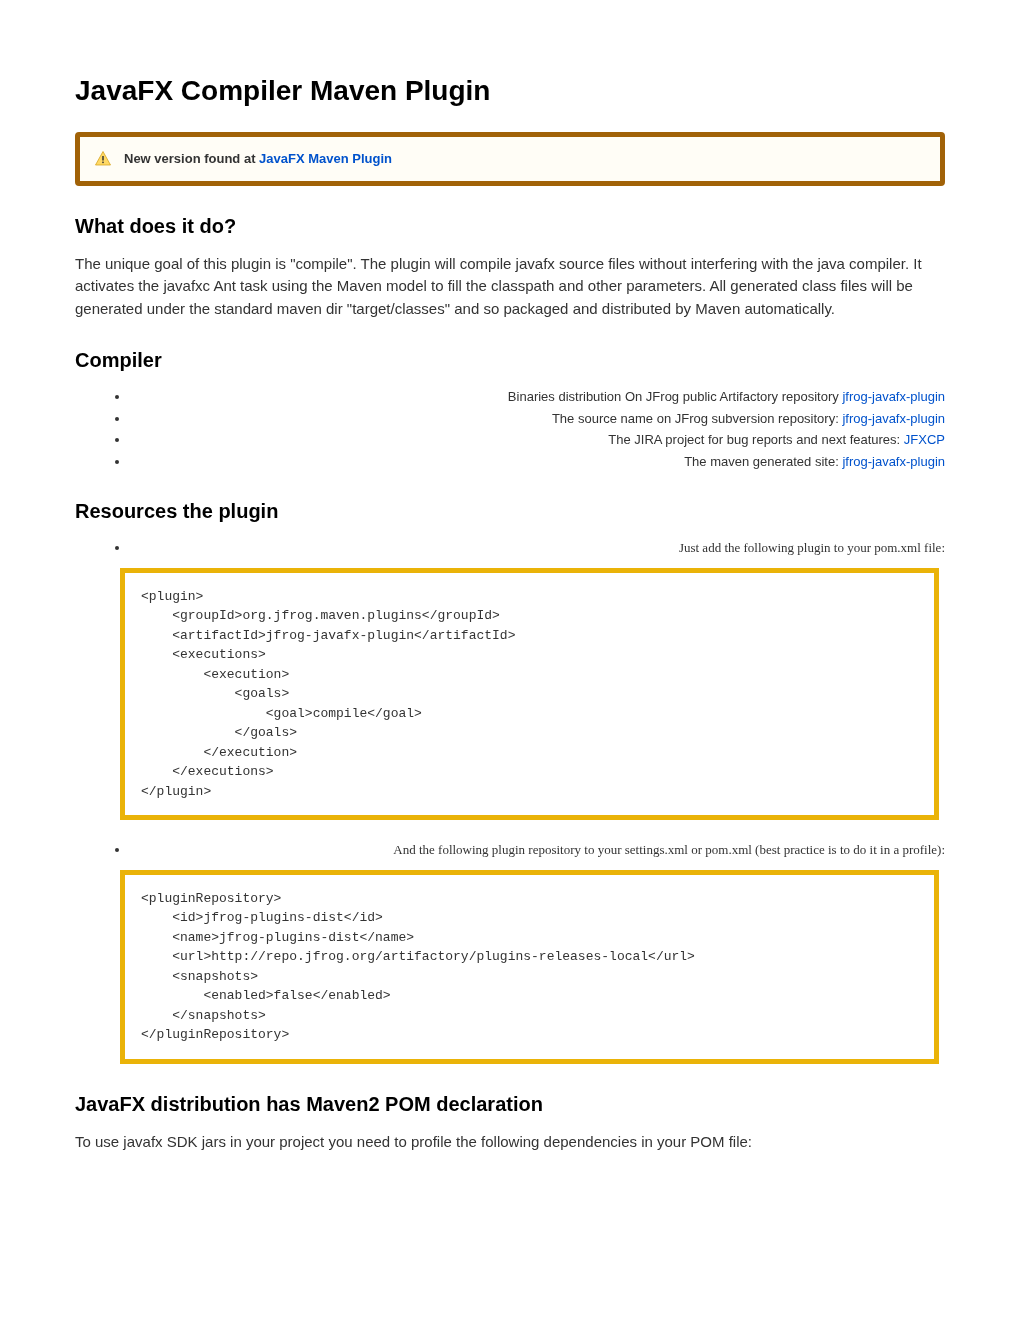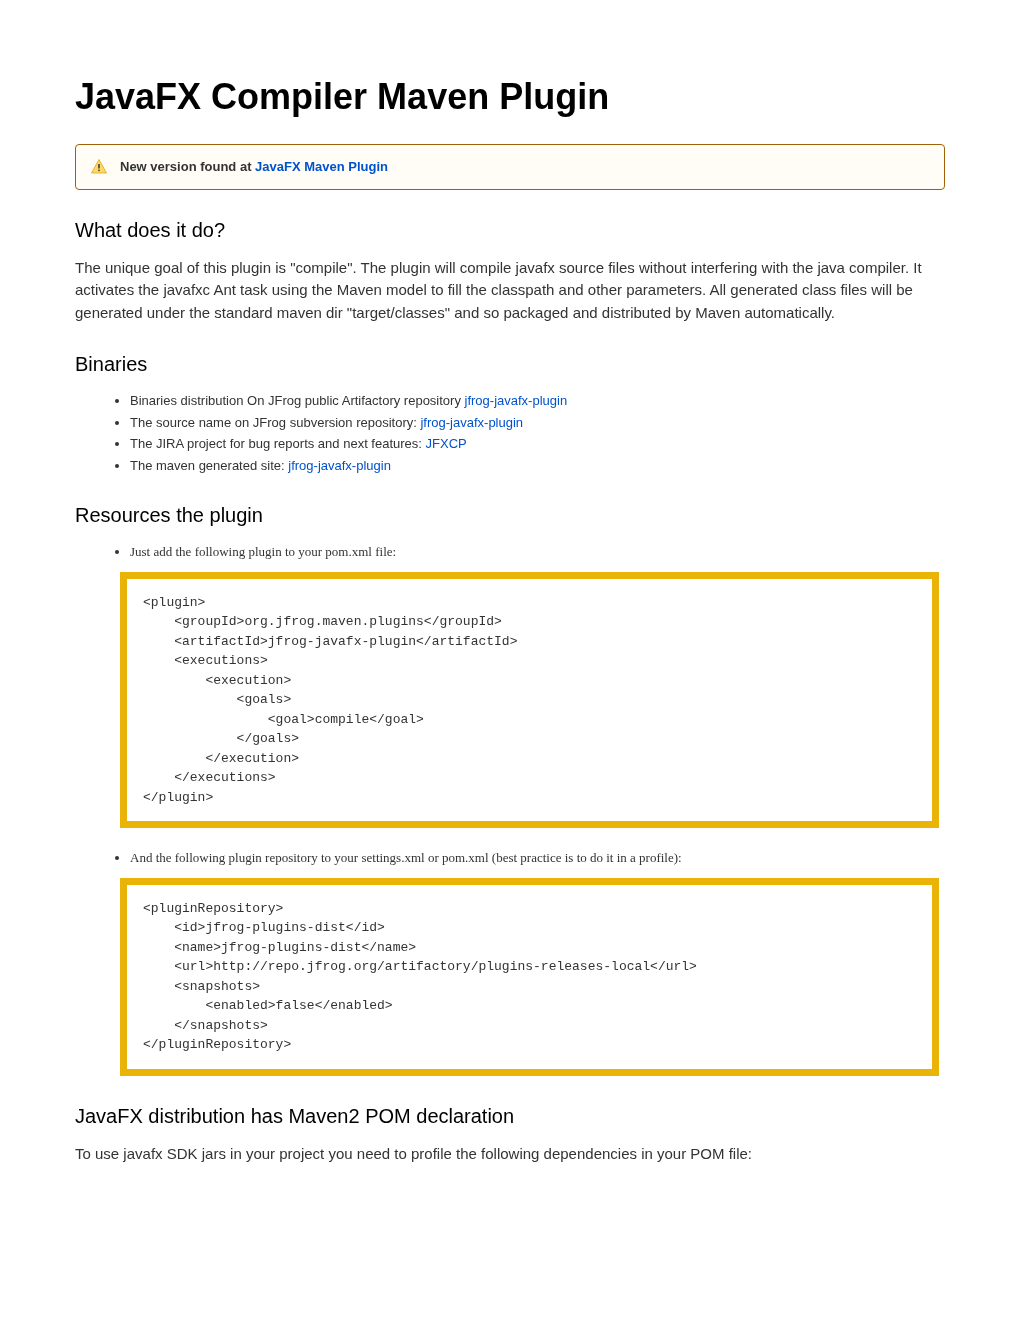--- a/index.html
+++ b/index.html
@@ -5,35 +5,35 @@
     * { box-sizing: border-box; margin: 0; padding: 0; }
     body {
       font-family: Arial, Helvetica, sans-serif;
       color: #333;
       background: #fff;
       padding: 70px 75px;
       font-size: 13px;
       line-height: 1.5;
     }
     h1 {
-      font-size: 36px;
+      font-size: 28px;
       font-weight: bold;
       margin-bottom: 20px;
       color: #000;
     }
     h2 {
       font-size: 20px;
-      font-weight: normal;
+      font-weight: bold;
       margin-top: 25px;
       margin-bottom: 12px;
       color: #000;
     }
     .info-panel {
       background: #fffdf6;
-      border: 1px solid #a16207;
+      border: 5px solid #a16207;
       border-radius: 4px;
       padding: 12px 14px;
       display: flex;
       align-items: center;
       gap: 12px;
       margin-bottom: 10px;
     }
     .warning-icon {
       width: 18px;
       height: 18px;
@@ -44,28 +44,29 @@
       font-weight: bold;
     }
     a {
       color: #0052cc;
       text-decoration: none;
     }
     p { margin-bottom: 8px; }
     ul {
       padding-left: 55px;
       margin-bottom: 8px;
+      text-align: right;
     }
     ul li {
       margin-bottom: 2px;
       font-size: 13px;
     }
     .code-block {
       margin: 10px 6px 20px 45px;
-      border: 7px solid #eab308;
+      border: 5px solid #eab308;
       background: #fff;
       padding: 14px 16px;
       font-family: "Courier New", monospace;
       font-size: 13px;
       white-space: pre;
       line-height: 1.5;
       overflow-x: auto;
     }
     .intro-text {
       font-size: 15px;
@@ -90,21 +91,21 @@
     <rect x="11" y="15.5" width="2" height="2" fill="#333"></rect>
   </svg>
   <div class="text">
     <span>New version found at </span><a href="#">JavaFX Maven Plugin</a>
   </div>
 </div>
 
 <h2>What does it do?</h2>
 <p class="intro-text">The unique goal of this plugin is "compile". The plugin will compile javafx source files without interfering with the java compiler. It activates the javafxc Ant task using the Maven model to fill the classpath and other parameters. All generated class files will be generated under the standard maven dir "target/classes" and so packaged and distributed by Maven automatically.</p>
 
-<h2>Binaries</h2>
+<h2>Compiler</h2>
 <ul>
   <li><span>Binaries distribution On JFrog public Artifactory repository </span><a href="#">jfrog-javafx-plugin</a></li>
   <li><span>The source name on JFrog subversion repository: </span><a href="#">jfrog-javafx-plugin</a></li>
   <li><span>The JIRA project for bug reports and next features: </span><a href="#">JFXCP</a></li>
   <li><span>The maven generated site: </span><a href="#">jfrog-javafx-plugin</a></li>
 </ul>
 
 <h2>Resources the plugin</h2>
 <ul class="list-heading">
   <li>Just add the following plugin to your pom.xml file:</li>

